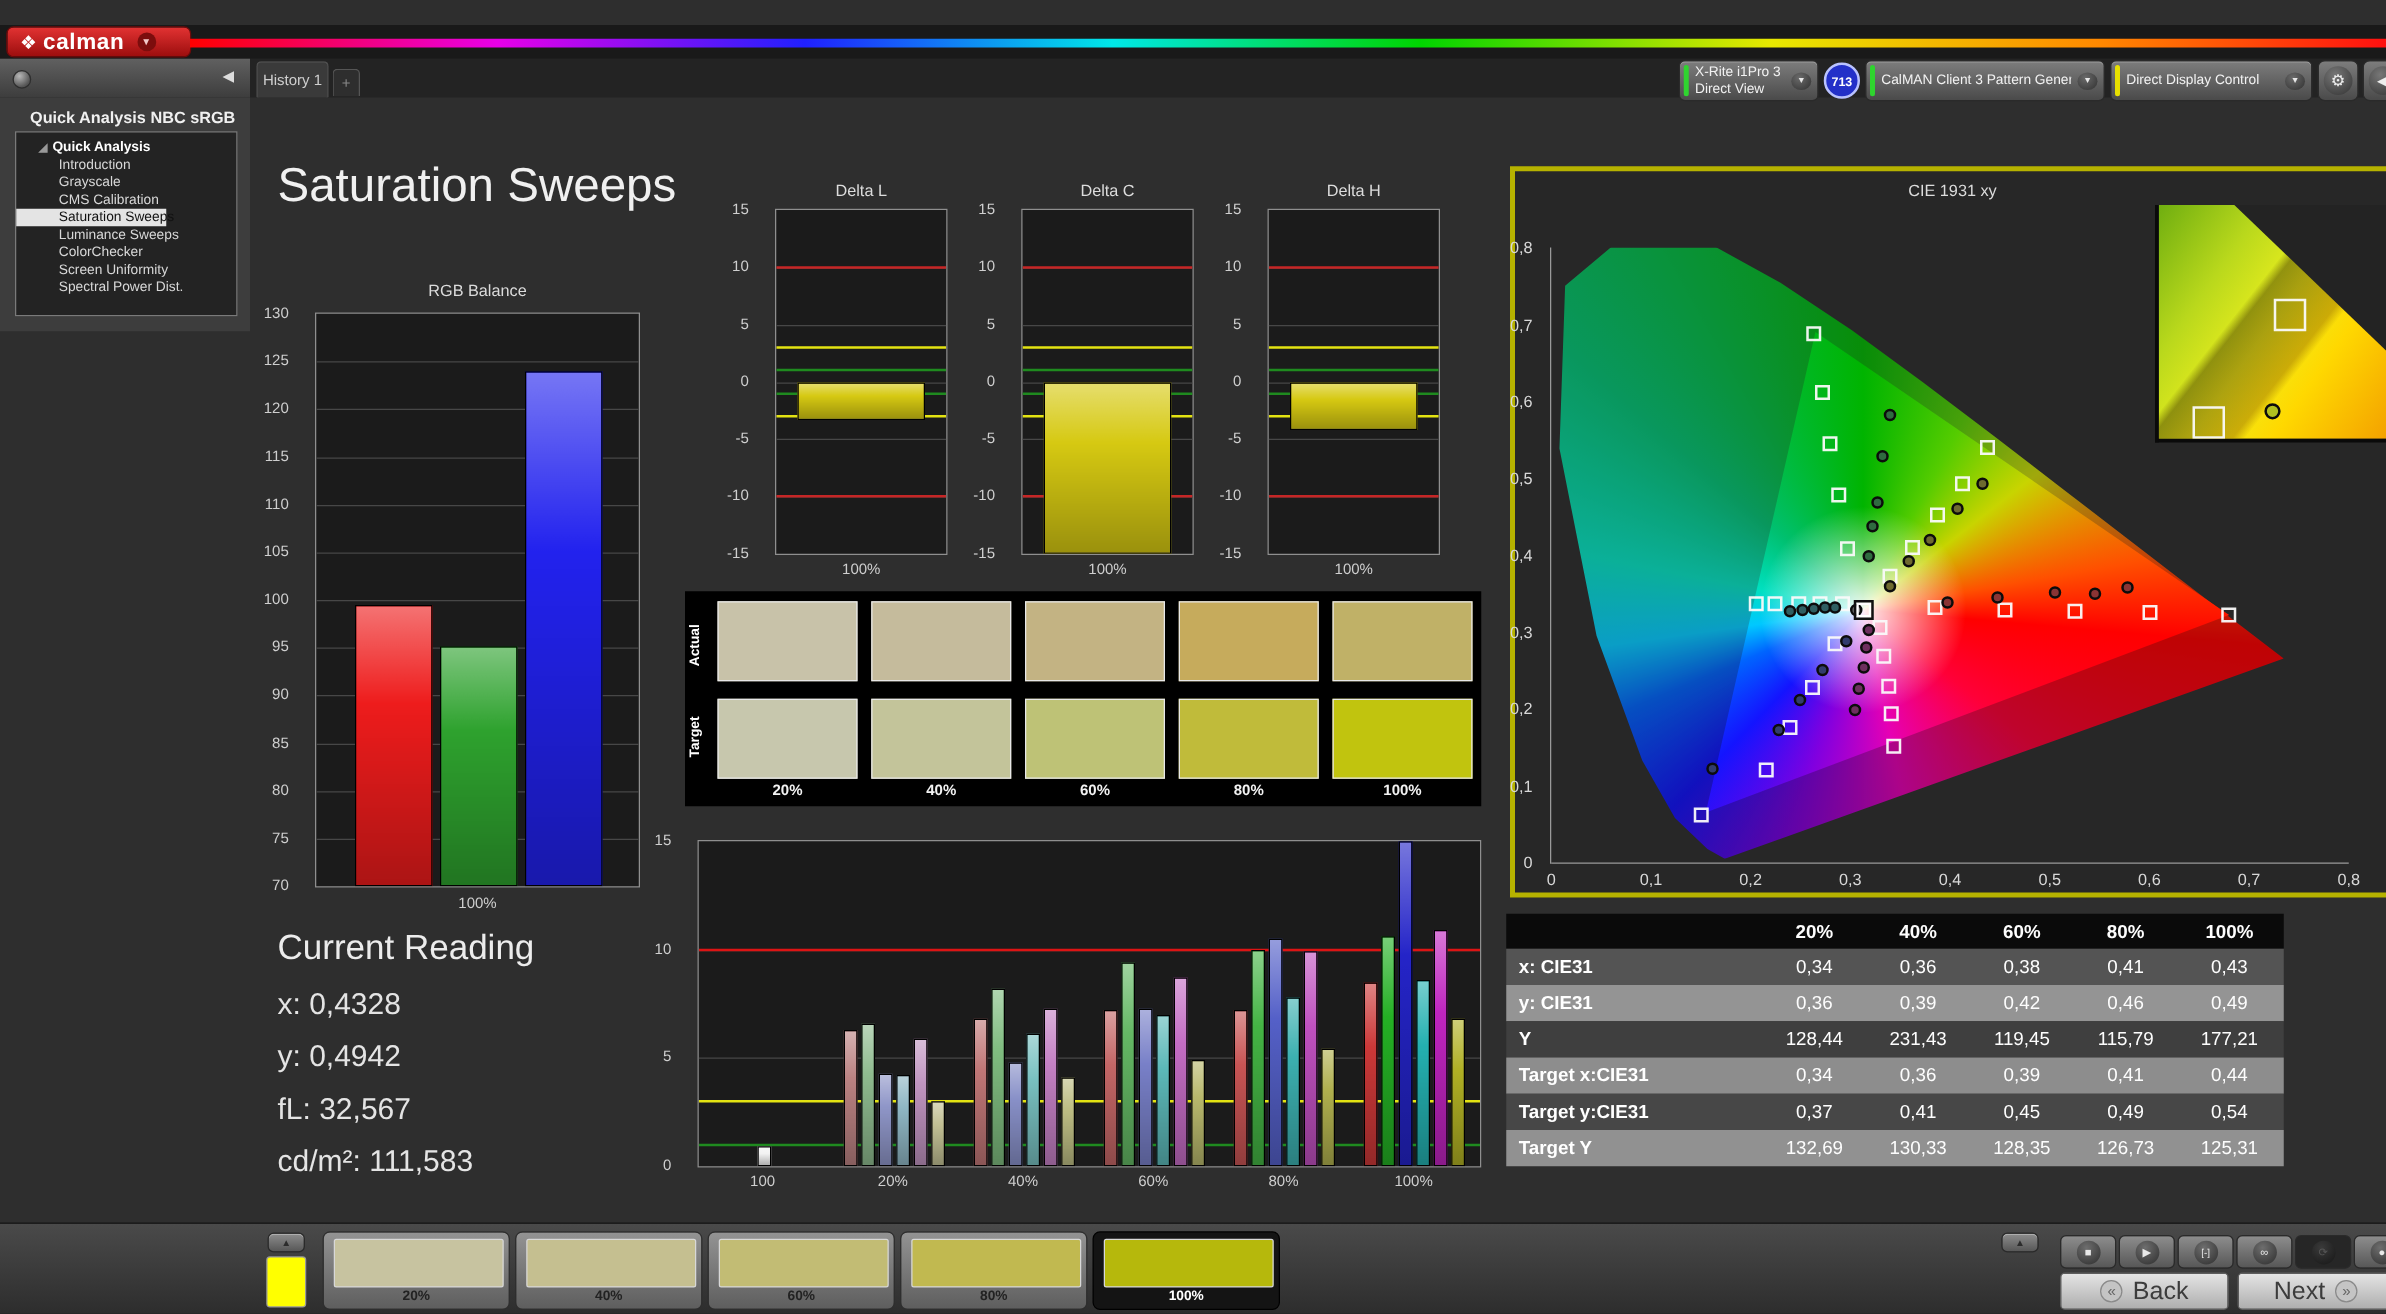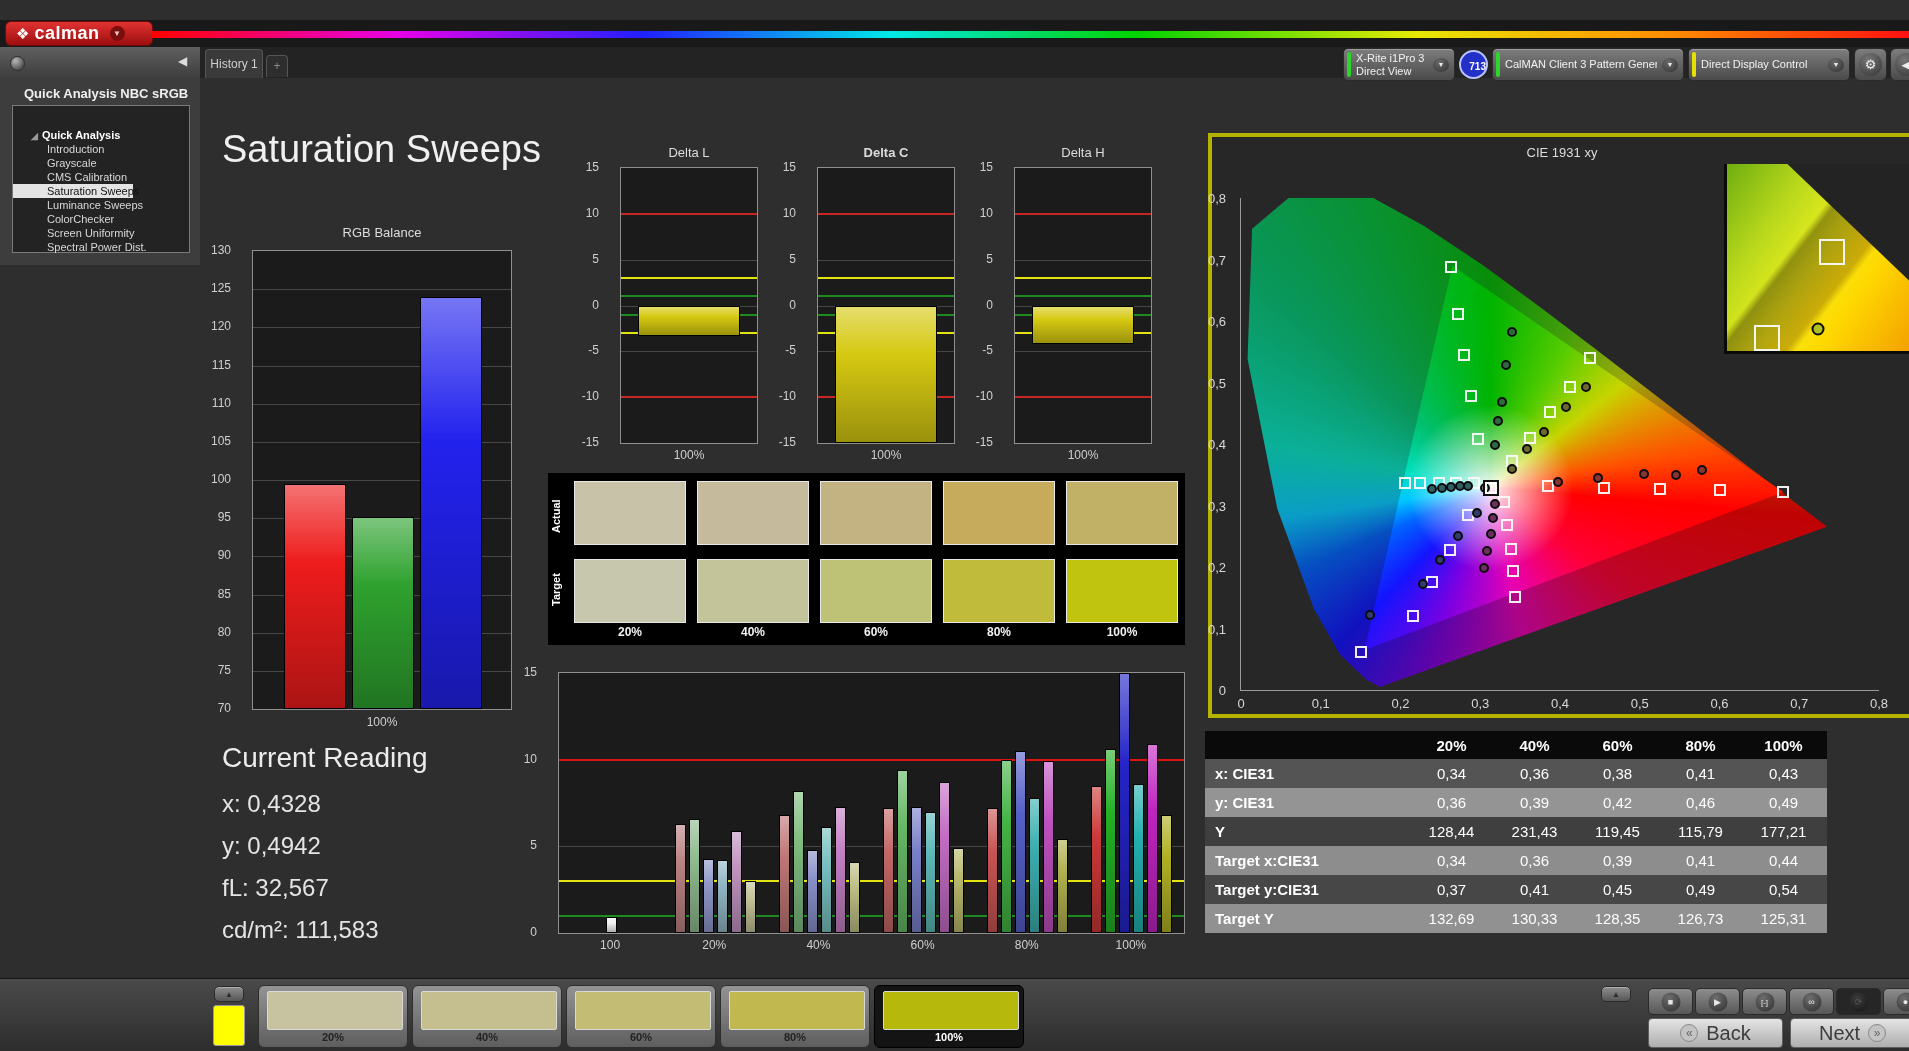--- a/index.html
+++ b/index.html
@@ -33,30 +33,30 @@
   .tab.add{background:#2e2e2e;color:#888;}
   
   .dd{position:absolute;top:1px;height:33px;border-radius:5px;background:linear-gradient(#7d7d7d,#4a4a4a);
     border:1px solid #2a2a2a;box-sizing:border-box;box-shadow:inset 0 1px 0 rgba(255,255,255,.25);}
   .dd .stripe{position:absolute;left:3px;top:3px;bottom:3px;width:4px;border-radius:2px;}
   .dd .ddtext{position:absolute;left:12px;top:0;right:26px;height:100%;display:flex;flex-direction:column;justify-content:center;
     font-size:11px;color:#f2f2f2;line-height:13px;white-space:nowrap;overflow:hidden;}
   .dd .chev{position:absolute;right:5px;top:9px;width:16px;height:14px;border-radius:50%;
     background:radial-gradient(circle at 40% 30%,#6a6a6a,#303030);color:#e8e8e8;font-size:7px;text-align:center;line-height:14px;}
   .badge{position:absolute;width:29px;height:29px;border-radius:50%;background:#2330c8;border:2px solid #b9c2ff;
-    color:#fff;font-size:10px;font-weight:bold;text-align:right;line-height:29px;box-sizing:border-box;}
+    color:#fff;font-size:10px;font-weight:bold;text-align:center;line-height:29px;box-sizing:border-box;}
   .sqbtn{position:absolute;width:33px;height:33px;border-radius:6px;background:linear-gradient(#7d7d7d,#4a4a4a);
     border:1px solid #2a2a2a;box-sizing:border-box;}
   .sqbtn .inner{position:absolute;left:4px;top:4px;width:23px;height:23px;border-radius:50%;
     background:radial-gradient(circle at 40% 30%,#777,#333);color:#eee;font-size:13px;text-align:center;line-height:23px;}
   
   .sidebar{position:absolute;left:0;top:78px;width:200px;height:187px;background:#3d3d3d;}
   .wf-title{position:absolute;left:24px;top:8px;font-size:13px;font-weight:bold;color:#f0f0f0;}
   .tree{position:absolute;left:12px;top:27px;width:178px;height:148px;background:#232323;border:1px solid #7a7a7a;
-    box-sizing:border-box;padding-top:22px;}
+    box-sizing:border-box;padding-top:5px;}
   .tree-row{font-size:11px;color:#d8d8d8;height:14px;line-height:14px;padding-left:34px;white-space:nowrap;}
   .tree-row.root{font-weight:bold;color:#fff;padding-left:18px;}
   .tree-row.root .tri{color:#999;margin-right:4px;font-size:9px;}
   .tree-row.sel{background:#e4e4e4;color:#111;width:86px;}
   
   .chart-title{position:absolute;font-size:13px;color:#dcdcdc;text-align:center;}
   .plot{position:absolute;background:#1b1b1b;border:1px solid #8f8f8f;box-sizing:border-box;overflow:hidden;}
   .grid{position:absolute;left:0;right:0;height:1px;background:#474747;}
   .refline{position:absolute;left:0;right:0;height:2px;}
   .vtick{position:absolute;right:19px;font-size:12px;color:#cfcfcf;transform:translateY(-50%);white-space:nowrap;}
@@ -268,21 +268,21 @@
           <div class="refline" style="top: 228.2px; background: rgb(198, 38, 38);"></div>
           <div class="refline" style="top: 109px; background: rgb(227, 227, 18);"></div>
           <div class="refline" style="top: 164px; background: rgb(227, 227, 18);"></div>
           <div class="refline" style="top: 127.3px; background: rgb(31, 138, 31);"></div>
           <div class="refline" style="top: 145.7px; background: rgb(31, 138, 31);"></div>
           <div class="bar" style="left: 17px; width: 102px; top: 137.5px; height: 30.3px; background: linear-gradient(rgba(255, 255, 255, 0.38) 0%, rgba(255, 255, 255, 0) 35%, rgba(0, 0, 0, 0.28) 100%), rgb(214, 201, 18);"></div>
         </div>
         <div class="xlab" style="left: 42px; top: 303px; width: 138px;">100%</div>
       </div>
       <div class="abs" style="left: 775px; top: 145px; width: 190px; height: 330px;">
-        <div class="chart-title" style="left: 42px; top: 0px; width: 138px; font-weight: bold;">Delta C</div>
+        <div class="chart-title" style="left: 42px; top: 0px; width: 138px;">Delta C</div>
         <div class="abs" style="left: 0px; top: 22px; width: 40px; height: 277px;">
           <div class="vtick" style="top: 275px;">-15</div>
           <div class="vtick" style="top: 229.2px;">-10</div>
           <div class="vtick" style="top: 183.3px;">-5</div>
           <div class="vtick" style="top: 137.5px;">0</div>
           <div class="vtick" style="top: 91.7px;">5</div>
           <div class="vtick" style="top: 45.8px;">10</div>
           <div class="vtick" style="top: 0px;">15</div>
         </div>
         <div class="plot" style="left: 42px; top: 22px; width: 138px; height: 277px;">

